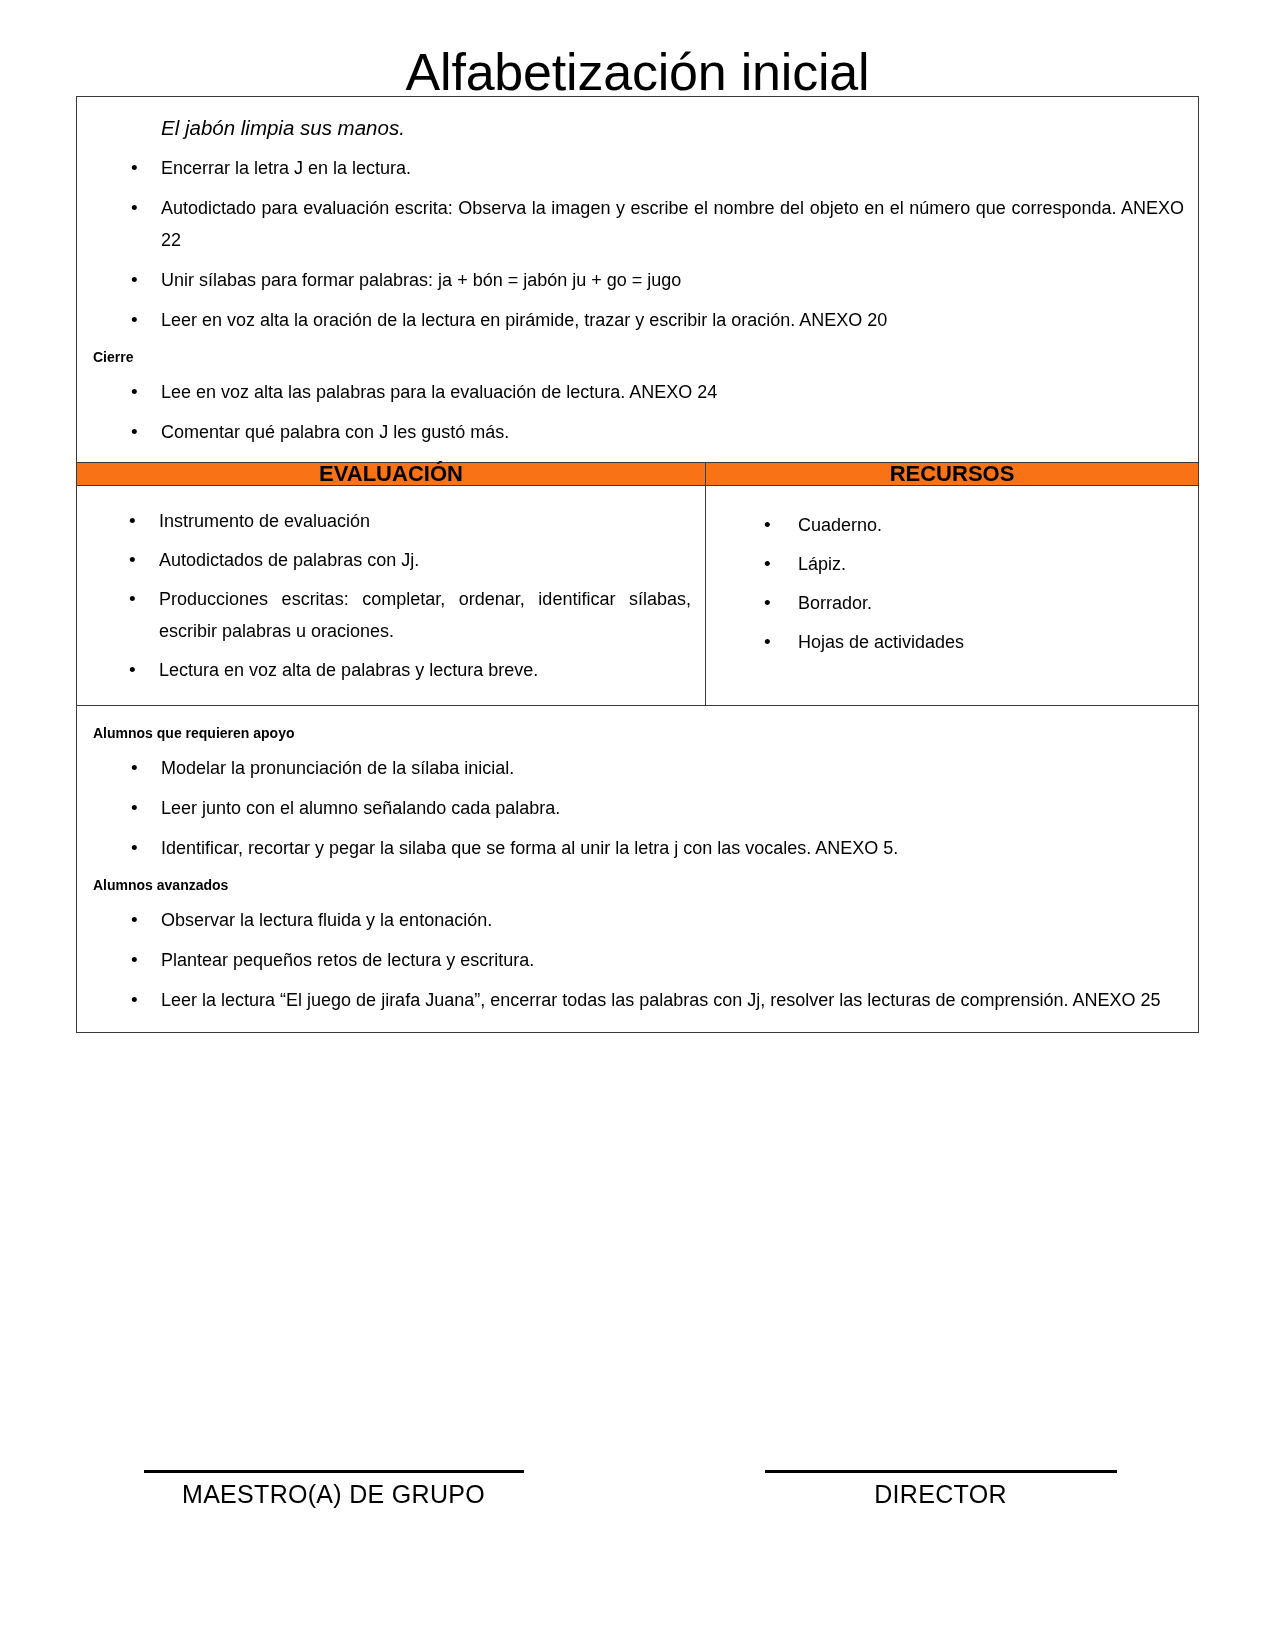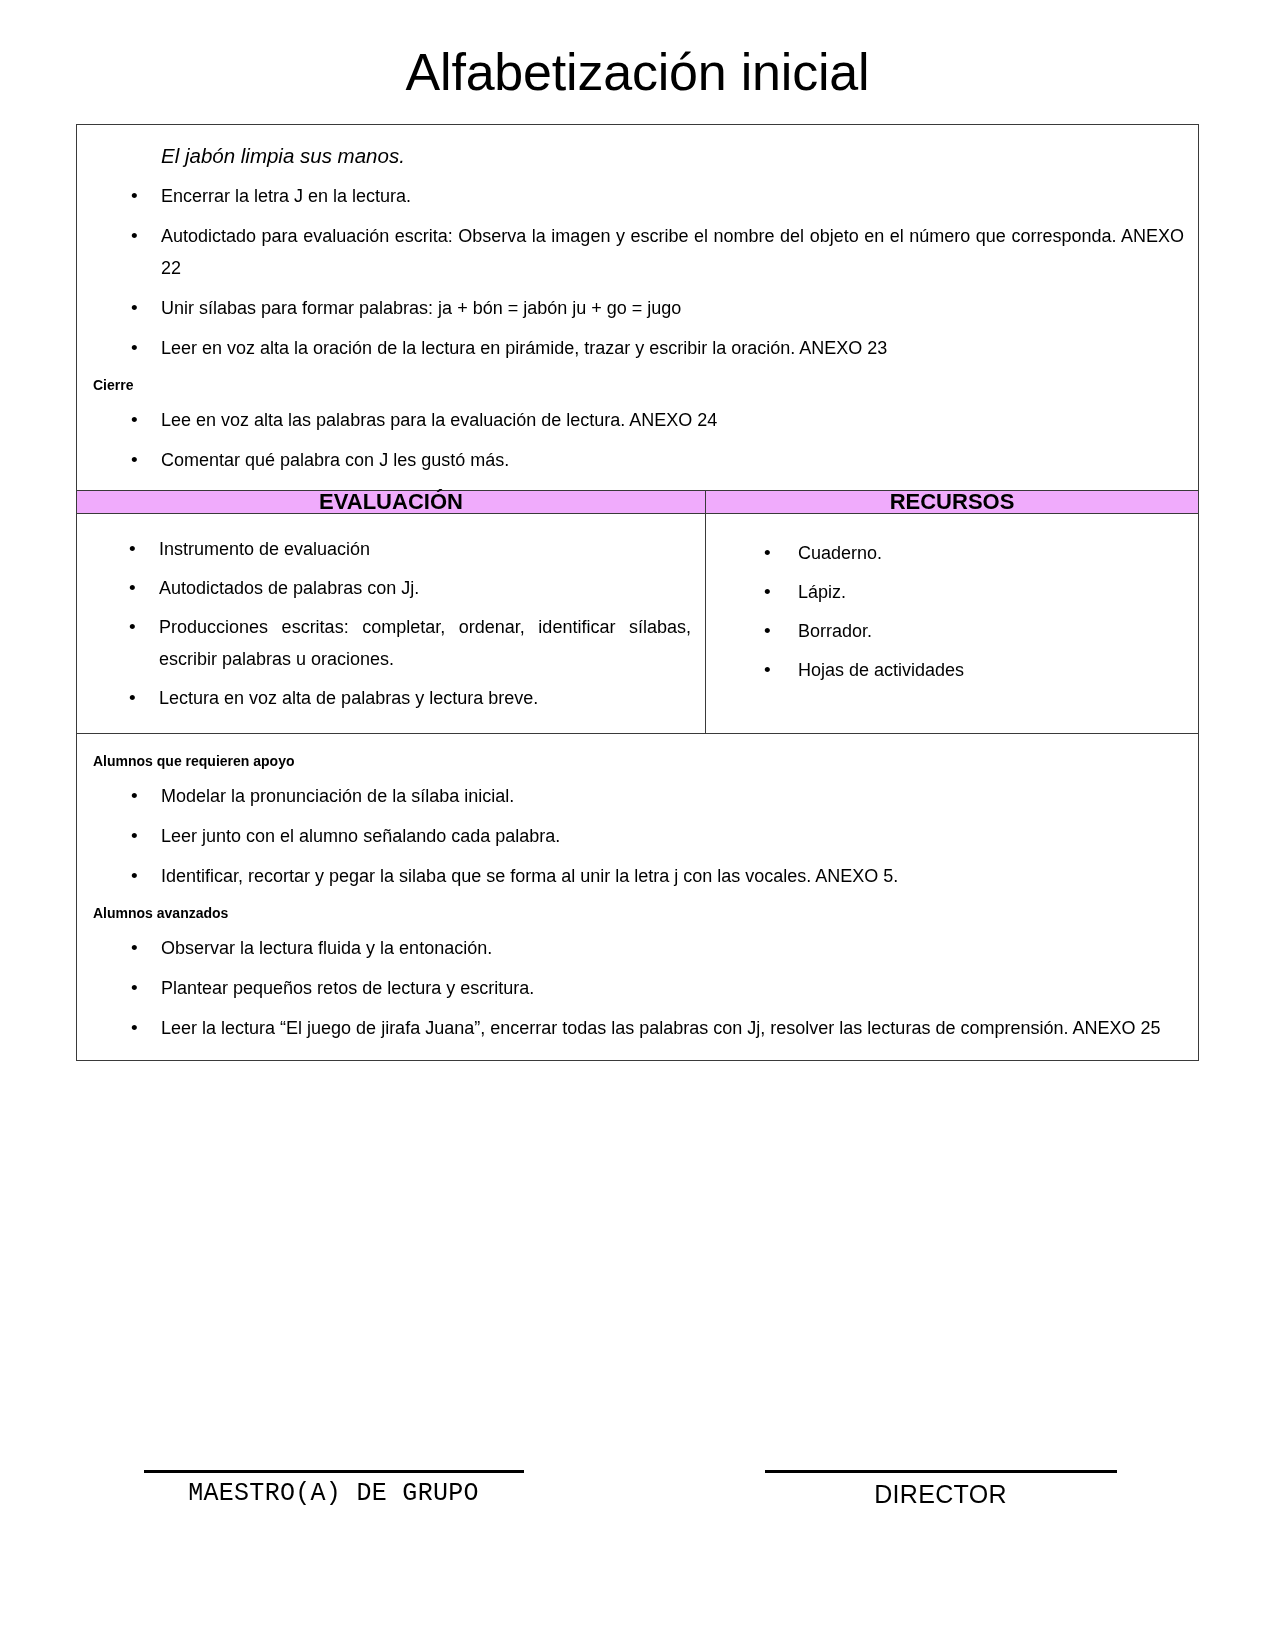--- a/index.html
+++ b/index.html
@@ -29,21 +29,20 @@
   }
 
   
   .doc-table {
     position: absolute;
     left: 76px;
     top: 96px;
     width: 1122px;
     border-collapse: collapse;
     table-layout: fixed;
-    margin-top: 28px;
   }
   .doc-table td {
     border: 1.3px solid #3a3a3a;
     vertical-align: top;
     padding: 0;
   }
 
   .cell-pad {
     padding: 10px 14px 14px 10px;
   }
@@ -100,21 +99,21 @@
     padding-left: 82px;
     text-align: left;
     margin-top: 7px;
   }
   ul.bl.res > li::before {
     left: 48px;
   }
 
   
   .hdr {
-    background: #f0abfc;
+    background: #f97316;
     text-align: center;
     font-weight: bold;
     font-size: 22px;
     line-height: 1.0;
     padding: 9px 4px 10px 4px;
   }
 
   
   .ajustes-body {
     padding: 6px 14px 16px 10px;
@@ -125,21 +124,21 @@
     position: absolute;
     left: 76px;
     top: 1470px;
     width: 1122px;
     display: flex;
   }
   .sign-col {
     width: 50%;
     text-align: center;
   }
-  .sign-col.left { padding-right: 58px; font-family: Liberation Mono, monospace; }
+  .sign-col.left { padding-right: 58px; }
   .sign-col.right { padding-left: 34px; }
   .sign-line {
     width: 380px;
     border-top: 3px solid #000;
     margin: 0 auto 6px auto;
   }
   .sign-line.short { width: 352px; }
   .sign-label {
     font-size: 25px;
     line-height: 1.2;
@@ -159,21 +158,21 @@
 
   <tbody>
       <tr>
     <td colspan="2">
       <div class="cell-pad">
         <div class="intro-line">El jabón limpia sus manos.</div>
         <ul class="bl">
           <li>Encerrar la letra J en la lectura.</li>
           <li>Autodictado para evaluación escrita: Observa la imagen y escribe el nombre del objeto en el número que corresponda. ANEXO 22</li>
           <li class="no-justify">Unir sílabas para formar palabras:     ja + bón = jabón      ju + go = jugo</li>
-          <li>Leer en voz alta la oración de la lectura en pirámide, trazar y escribir la oración. ANEXO 23</li>
+          <li>Leer en voz alta la oración de la lectura en pirámide, trazar y escribir la oración. ANEXO 20</li>
         </ul>
         <div class="section-head">Cierre</div>
         <ul class="bl">
           <li class="no-justify">Lee en voz alta las palabras para la evaluación de lectura. ANEXO 24</li>
           <li class="no-justify">Comentar qué palabra con J les gustó más.</li>
         </ul>
       </div>
     </td>
   </tr>
 

